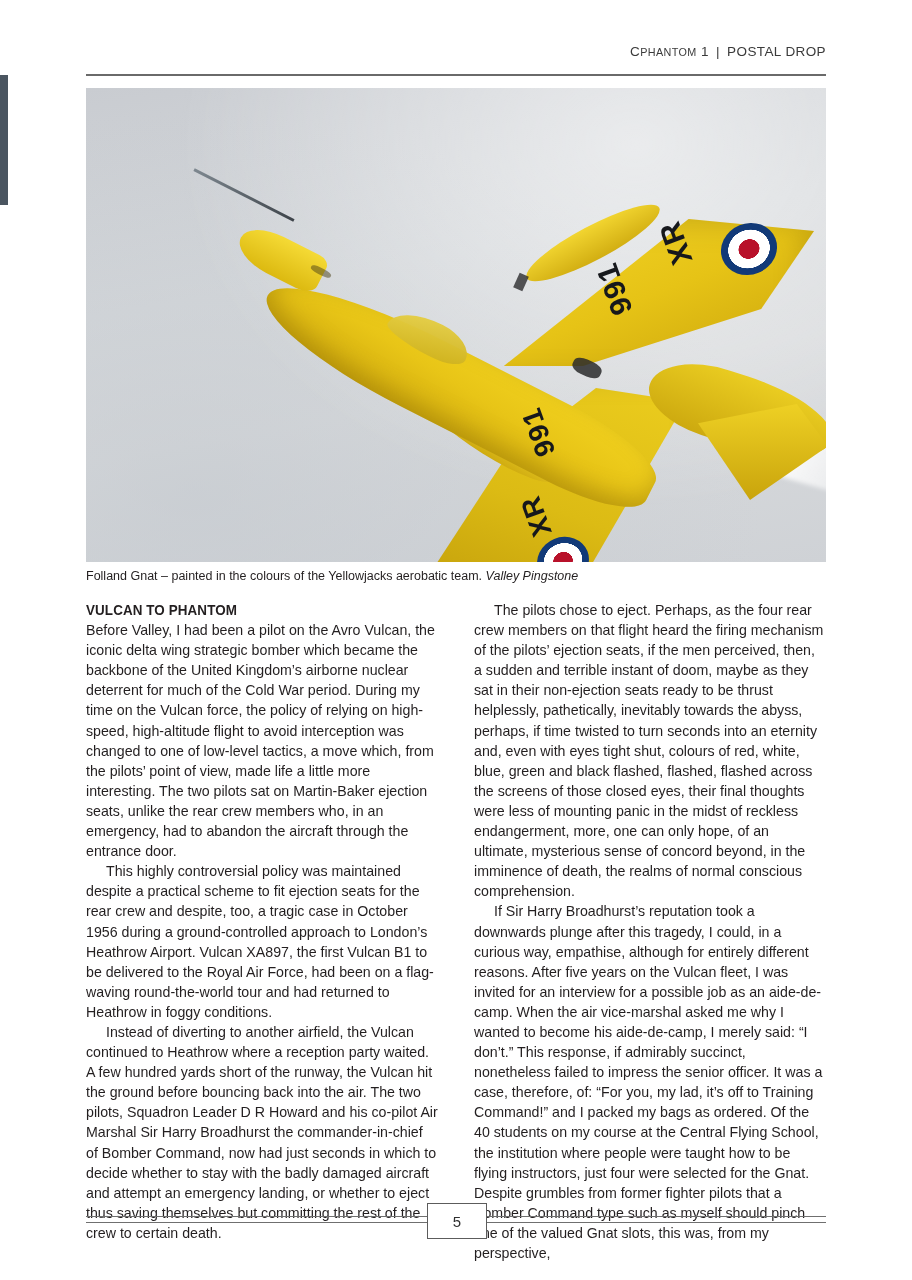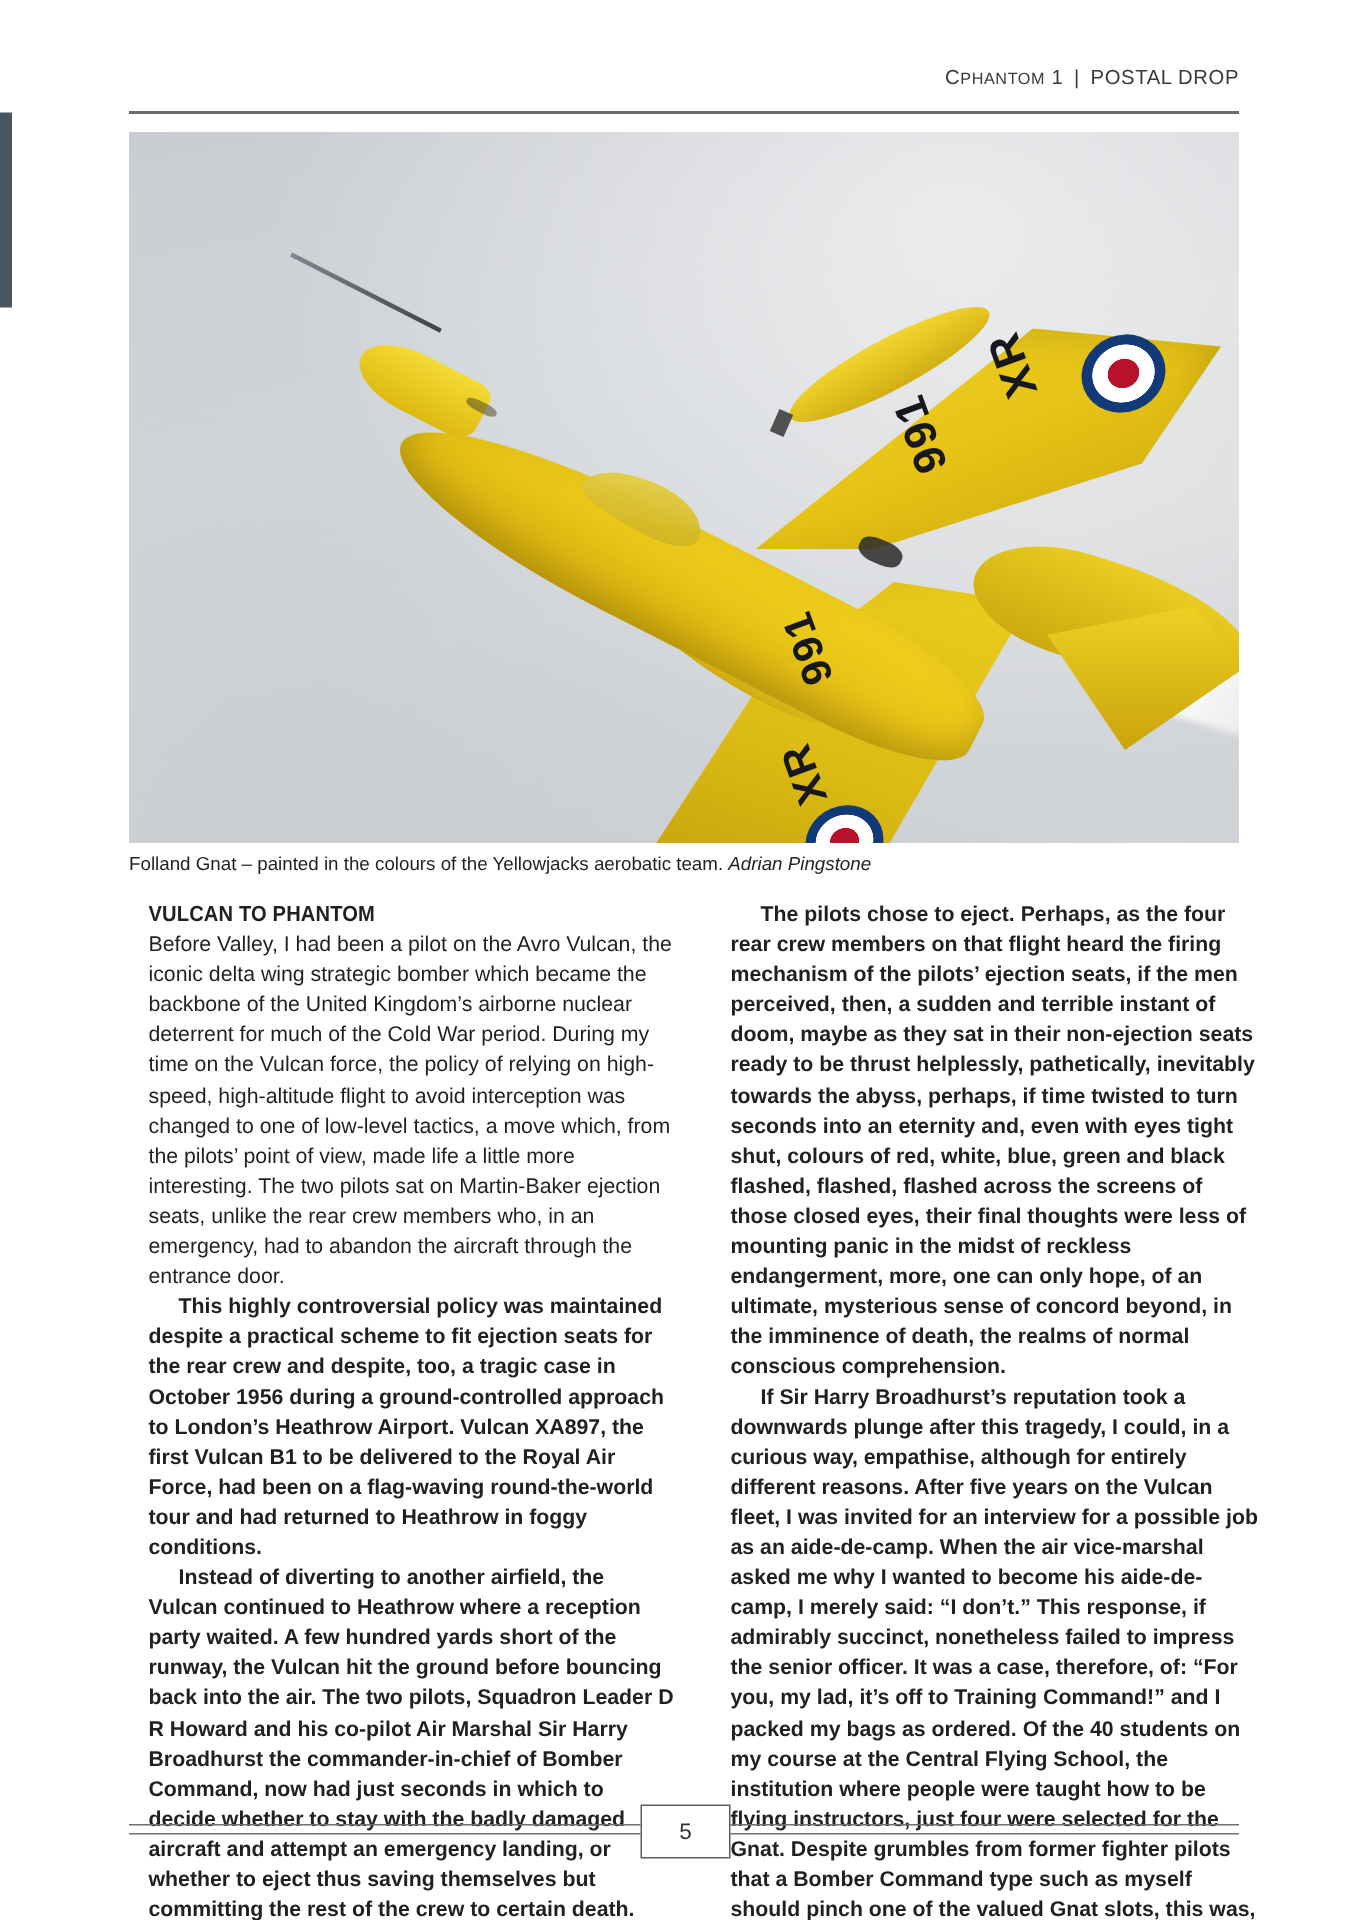--- a/index.html
+++ b/index.html
@@ -281,21 +281,20 @@
 
   
   .columns {
     position: absolute;
     left: 86px;
     top: 600px;
     width: 740px;
     height: 590px;
     display: flex;
     gap: 36px;
-    margin-left: 13px;
   }
   .col {
     width: 352px;
     font-size: 14.2px;
     line-height: 20.1px;
     color: #231f20;
     text-align: left;
   }
   .section-head {
     font-family: "Liberation Sans", sans-serif;
@@ -304,21 +303,20 @@
     letter-spacing: 0.1px;
     margin: 0 0 2px 0;
     transform: scaleX(0.92);
     transform-origin: left center;
   }
   .col p {
     margin: 0;
   }
   .col p.indent {
     text-indent: 20px;
-    font-weight: bold;
   }
 
   
   .footer-rule-top {
     position: absolute;
     left: 86px;
     top: 1216px;
     width: 740px;
     height: 1px;
     background: #6f6f6f;
@@ -379,21 +377,21 @@
     <div class="part roundel roundel-upper"></div>
     <div class="part roundel roundel-lower"></div>
     <div class="part serial serial-xr-upper">XR</div>
     <div class="part serial serial-991-upper">991</div>
     <div class="part serial serial-991-lower">991</div>
     <div class="part serial serial-xr-lower">XR</div>
   </div>
 </div>
 
 <div class="caption">
-  <span>Folland Gnat – painted in the colours of the Yellowjacks aerobatic team. </span><span class="credit">Adrian Pingstone</span>
+  <span>Folland Gnat – painted in the colours of the Yellowjacks aerobatic team. </span><span class="credit">Valley Pingstone</span>
 </div>
 
 <div class="columns">
   <div class="col">
     <p class="section-head">VULCAN TO PHANTOM</p>
     <p>Before Valley, I had been a pilot on the Avro Vulcan, the iconic delta wing strategic bomber which became the backbone of the United Kingdom’s airborne nuclear deterrent for much of the Cold War period. During my time on the Vulcan force, the policy of relying on high-speed, high-altitude flight to avoid interception was changed to one of low-level tactics, a move which, from the pilots’ point of view, made life a little more interesting. The two pilots sat on Martin-Baker ejection seats, unlike the rear crew members who, in an emergency, had to abandon the aircraft through the entrance door.</p>
     <p class="indent">This highly controversial policy was maintained despite a practical scheme to fit ejection seats for the rear crew and despite, too, a tragic case in October 1956 during a ground-controlled approach to London’s Heathrow Airport. Vulcan XA897, the first Vulcan B1 to be delivered to the Royal Air Force, had been on a flag-waving round-the-world tour and had returned to Heathrow in foggy conditions.</p>
     <p class="indent">Instead of diverting to another airfield, the Vulcan continued to Heathrow where a reception party waited. A few hundred yards short of the runway, the Vulcan hit the ground before bouncing back into the air. The two pilots, Squadron Leader D R Howard and his co-pilot Air Marshal Sir Harry Broadhurst the commander-in-chief of Bomber Command, now had just seconds in which to decide whether to stay with the badly damaged aircraft and attempt an emergency landing, or whether to eject thus saving themselves but committing the rest of the crew to certain death.</p>
   </div>
   <div class="col">

